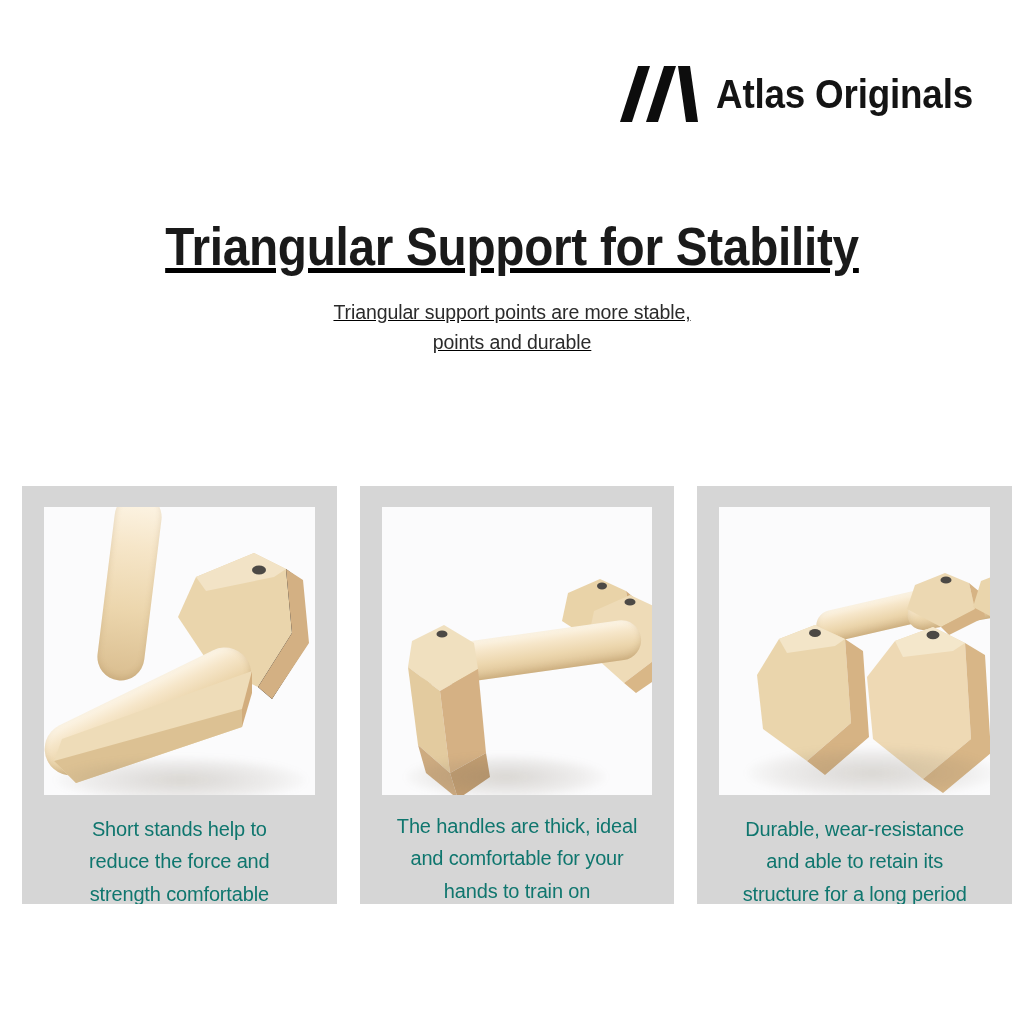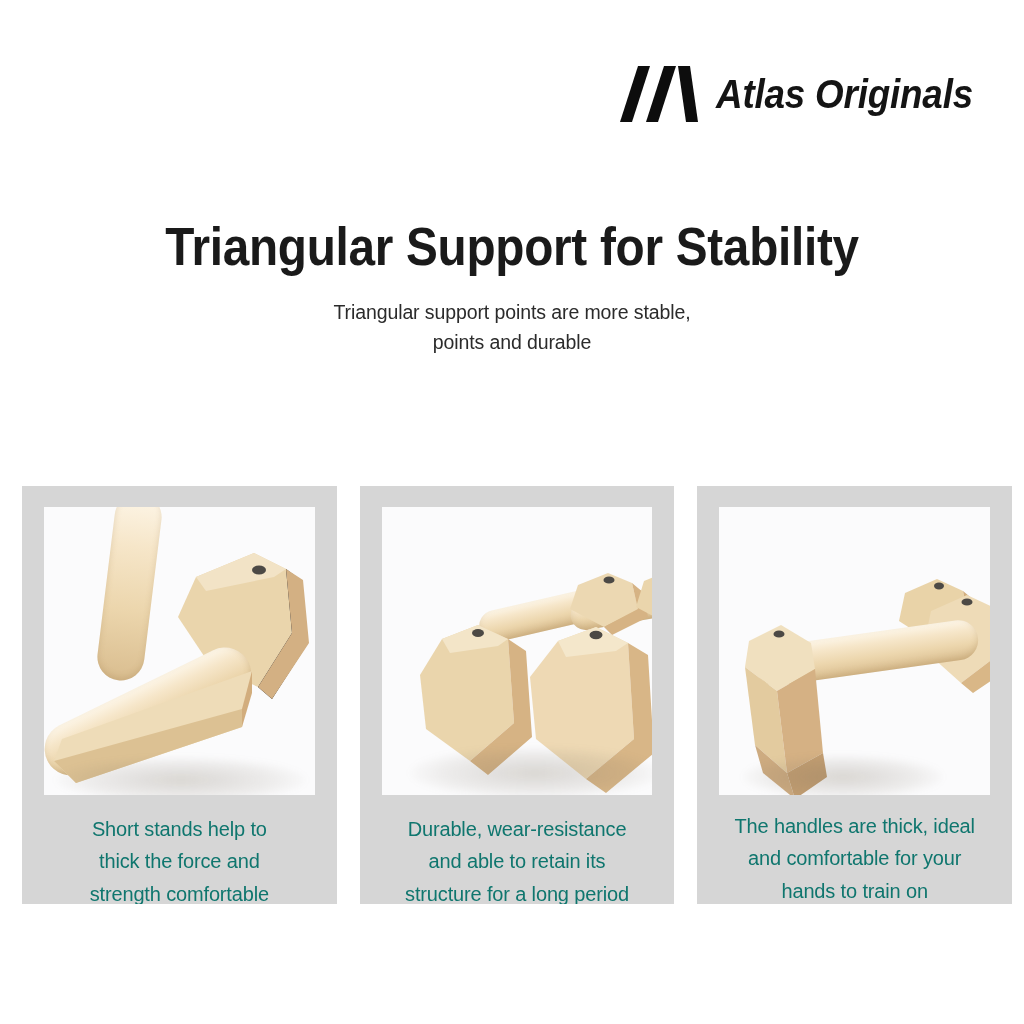--- a/index.html
+++ b/index.html
@@ -18,21 +18,20 @@
   }
 
   
   .brand {
     position: absolute;
     top: 66px;
     right: 29px;
     display: flex;
     align-items: center;
     gap: 18px;
-    font-style: italic;
   }
   .brand-mark {
     width: 78px;
     height: 56px;
     display: block;
   }
   .brand-name {
     font-family: "Liberation Sans Narrow", "Liberation Sans", sans-serif;
     font-size: 40px;
     font-weight: 600;
@@ -44,20 +43,21 @@
     line-height: 1;
   }
 
   
   .headline-block {
     position: absolute;
     top: 218px;
     left: 0;
     width: 1024px;
     text-align: center;
+    text-decoration: underline;
   }
   .headline {
     font-family: "Liberation Sans Narrow", "Liberation Sans", sans-serif;
     font-size: 53px;
     font-weight: 700;
     color: #1a1a1a;
     letter-spacing: -0.3px;
     line-height: 1.1;
     margin: 0;
     transform: scaleX(0.9);
@@ -176,64 +176,22 @@
         <svg style="position:absolute; left:2px; top:158px;" width="214" height="130" viewBox="0 0 214 130" aria-hidden="true">
           <polygon points="206,6 196,62 30,118 8,96 16,74" fill="#eedcb8"></polygon>
           <polygon points="196,62 30,118 8,96 196,44" fill="#dcc193"></polygon>
           <polygon points="206,6 196,44 196,62 206,28" fill="#d2ad7d"></polygon>
         </svg>
         <div class="shadow-soft" style="left:12px; top:250px; width:250px; height:46px;"></div>
       </div>
     </div>
     <div class="caption">
       <div>Short stands help to</div>
-      <div>thick the force and</div>
+      <div>reduce the force and</div>
       <div>strength comfortable</div>
-    </div>
-  </div>
-
-  <div class="card card-2">
-    <div class="photo">
-      <div class="scene">
-
-        <div class="dowel" style="left:96px; top:92px; width:130px; height:32px; transform:rotate(-13deg);"></div>
-        <div class="dowel" style="left:188px; top:86px; width:110px; height:30px; transform:rotate(-10deg);"></div>
-
-        <svg style="position:absolute; left:180px; top:62px;" width="90" height="76" viewBox="0 0 90 76" aria-hidden="true">
-          <polygon points="16,16 46,4 70,14 76,40 42,58 8,40" fill="#ecd8b2"></polygon>
-          <polygon points="70,14 82,24 86,48 50,66 42,58 76,40" fill="#d6b384"></polygon>
-          <ellipse cx="47" cy="11" rx="5.5" ry="3.6" fill="#4c4945"></ellipse>
-        </svg>
-
-        <svg style="position:absolute; left:248px; top:58px;" width="86" height="80" viewBox="0 0 86 80" aria-hidden="true">
-          <polygon points="14,16 44,4 66,14 72,42 40,60 6,42" fill="#ead5ac"></polygon>
-          <polygon points="66,14 78,24 82,52 46,70 40,60 72,42" fill="#d3af80"></polygon>
-          <ellipse cx="45" cy="11" rx="5" ry="3.4" fill="#4c4945"></ellipse>
-        </svg>
-
-        <svg style="position:absolute; left:24px; top:112px;" width="140" height="180" viewBox="0 0 140 180" aria-hidden="true">
-          <polygon points="36,20 72,6 102,20 108,104 64,142 20,110 14,56" fill="#ead5ac"></polygon>
-          <polygon points="102,20 120,32 126,118 82,156 64,142 108,104" fill="#d6b384"></polygon>
-          <polygon points="36,20 72,6 102,20 92,27 44,34" fill="#f3e5c8"></polygon>
-          <ellipse cx="72" cy="14" rx="6" ry="4" fill="#4c4945"></ellipse>
-        </svg>
-
-        <svg style="position:absolute; left:134px; top:116px;" width="160" height="190" viewBox="0 0 160 190" aria-hidden="true">
-          <polygon points="42,18 80,4 112,20 118,116 70,156 20,116 14,54" fill="#eed9b4"></polygon>
-          <polygon points="112,20 132,32 138,130 90,170 70,156 118,116" fill="#d8b687"></polygon>
-          <polygon points="42,18 80,4 112,20 100,28 50,34" fill="#f4e7cb"></polygon>
-          <ellipse cx="80" cy="12" rx="6.5" ry="4.2" fill="#4c4945"></ellipse>
-        </svg>
-        <div class="shadow-soft" style="left:28px; top:240px; width:250px; height:52px;"></div>
-      </div>
-    </div>
-    <div class="caption">
-      <div>Durable, wear-resistance</div>
-      <div>and able to retain its</div>
-      <div>structure for a long period</div>
     </div>
   </div>
 
   <div class="card card-3">
     <div class="photo">
       <div class="scene">
 
         <svg style="position:absolute; left:168px; top:66px;" width="100" height="90" viewBox="0 0 100 90" aria-hidden="true">
           <polygon points="18,20 50,6 76,18 82,48 46,70 12,48" fill="#e9d3a8"></polygon>
           <polygon points="76,18 88,28 92,58 56,78 46,70 82,48" fill="#d2ae7e"></polygon>
@@ -261,13 +219,55 @@
         <div class="shadow-soft" style="left:24px; top:248px; width:200px; height:44px;"></div>
       </div>
     </div>
     <div class="caption">
       <div>The handles are thick, ideal</div>
       <div>and comfortable for your</div>
       <div>hands to train on</div>
     </div>
   </div>
 
+  <div class="card card-2">
+    <div class="photo">
+      <div class="scene">
+
+        <div class="dowel" style="left:96px; top:92px; width:130px; height:32px; transform:rotate(-13deg);"></div>
+        <div class="dowel" style="left:188px; top:86px; width:110px; height:30px; transform:rotate(-10deg);"></div>
+
+        <svg style="position:absolute; left:180px; top:62px;" width="90" height="76" viewBox="0 0 90 76" aria-hidden="true">
+          <polygon points="16,16 46,4 70,14 76,40 42,58 8,40" fill="#ecd8b2"></polygon>
+          <polygon points="70,14 82,24 86,48 50,66 42,58 76,40" fill="#d6b384"></polygon>
+          <ellipse cx="47" cy="11" rx="5.5" ry="3.6" fill="#4c4945"></ellipse>
+        </svg>
+
+        <svg style="position:absolute; left:248px; top:58px;" width="86" height="80" viewBox="0 0 86 80" aria-hidden="true">
+          <polygon points="14,16 44,4 66,14 72,42 40,60 6,42" fill="#ead5ac"></polygon>
+          <polygon points="66,14 78,24 82,52 46,70 40,60 72,42" fill="#d3af80"></polygon>
+          <ellipse cx="45" cy="11" rx="5" ry="3.4" fill="#4c4945"></ellipse>
+        </svg>
+
+        <svg style="position:absolute; left:24px; top:112px;" width="140" height="180" viewBox="0 0 140 180" aria-hidden="true">
+          <polygon points="36,20 72,6 102,20 108,104 64,142 20,110 14,56" fill="#ead5ac"></polygon>
+          <polygon points="102,20 120,32 126,118 82,156 64,142 108,104" fill="#d6b384"></polygon>
+          <polygon points="36,20 72,6 102,20 92,27 44,34" fill="#f3e5c8"></polygon>
+          <ellipse cx="72" cy="14" rx="6" ry="4" fill="#4c4945"></ellipse>
+        </svg>
+
+        <svg style="position:absolute; left:134px; top:116px;" width="160" height="190" viewBox="0 0 160 190" aria-hidden="true">
+          <polygon points="42,18 80,4 112,20 118,116 70,156 20,116 14,54" fill="#eed9b4"></polygon>
+          <polygon points="112,20 132,32 138,130 90,170 70,156 118,116" fill="#d8b687"></polygon>
+          <polygon points="42,18 80,4 112,20 100,28 50,34" fill="#f4e7cb"></polygon>
+          <ellipse cx="80" cy="12" rx="6.5" ry="4.2" fill="#4c4945"></ellipse>
+        </svg>
+        <div class="shadow-soft" style="left:28px; top:240px; width:250px; height:52px;"></div>
+      </div>
+    </div>
+    <div class="caption">
+      <div>Durable, wear-resistance</div>
+      <div>and able to retain its</div>
+      <div>structure for a long period</div>
+    </div>
+  </div>
+
 </div>
 
 </body></html>

